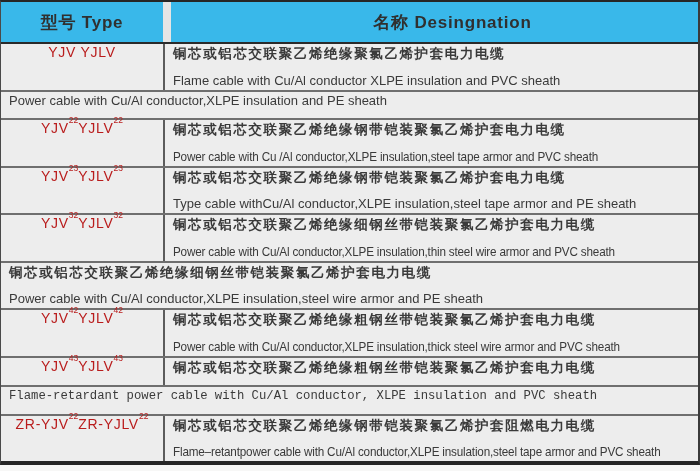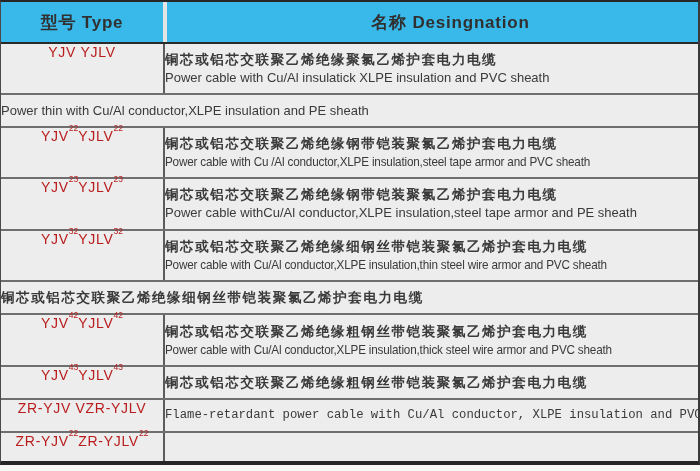--- a/index.html
+++ b/index.html
@@ -31,21 +31,21 @@
   .header-cell {
     display: flex;
     align-items: center;
     justify-content: center;
     color: #303030;
     font-size: 17px;
     font-weight: 600;
     letter-spacing: 0.8px;
   }
   .col-type-w { width: 162px; flex: 0 0 162px; }
-  .divider-right { border-right: 4px solid #e5e5e5; }
+  .divider-right { border-right: 8px solid #e5e5e5; }
   .col-desig-w { flex: 1 1 auto; margin-left: 36px; }
   .data-row {
     flex: 1 1 auto;
     display: flex;
     background: #ededed;
     border-bottom: 2px solid #6f6f6f;
   }
   .data-row:last-child { border-bottom: none; border-radius: 8px; }
   .cell-type {
     width: 162px;
@@ -62,21 +62,22 @@
   .cell-type sub {
     font-size: 8.5px;
     line-height: 0;
     vertical-align: -3px;
     letter-spacing: 0;
   }
   .cell-desig {
     flex: 1 1 auto;
     display: flex;
     flex-direction: column;
-    justify-content: center;
+    justify-content: space-between;
+    padding-left: 8px;
     padding-right: 2px;
     overflow: hidden;
   }
   .line-cn {
     font-weight: bold;
     font-size: 13.5px;
     line-height: 19px;
     color: #3a3a3a;
     letter-spacing: 1.6px;
     white-space: nowrap;
@@ -103,26 +104,26 @@
     <div class="header-cell col-type-w divider-right">型号 Type</div>
     <div class="header-cell col-desig-w">名称 Desingnation</div>
   </div>
   <div id="rows-container" style="display: flex; flex-direction: column; flex: 1 1 auto;">
       <div class="data-row">
         <div class="cell-type">
           <span>YJV YJLV</span>
         </div>
         <div class="cell-desig">
           <div class="line-cn">铜芯或铝芯交联聚乙烯绝缘聚氯乙烯护套电力电缆</div>
-          <div class="line-en">Power cable with Cu/Al insulatick XLPE insulation and PVC sheath</div>
-        </div>
-      </div>
-      <div class="data-row">
-        <div class="cell-desig">
-          <div class="line-en">Power thin with Cu/Al conductor,XLPE insulation and PE sheath</div>
+          <div class="line-en">Flame cable with Cu/Al conductor XLPE insulation and PVC sheath</div>
+        </div>
+      </div>
+      <div class="data-row">
+        <div class="cell-desig">
+          <div class="line-en">Power cable with Cu/Al conductor,XLPE insulation and PE sheath</div>
         </div>
       </div>
       <div class="data-row">
         <div class="cell-type">
           <span>YJV</span>
           <sub>22</sub>
           <span> YJLV</span>
           <sub>22</sub>
         </div>
         <div class="cell-desig">
@@ -132,38 +133,39 @@
       </div>
       <div class="data-row">
         <div class="cell-type">
           <span>YJV</span>
           <sub>23</sub>
           <span> YJLV</span>
           <sub>23</sub>
         </div>
         <div class="cell-desig">
           <div class="line-cn">铜芯或铝芯交联聚乙烯绝缘钢带铠装聚氯乙烯护套电力电缆</div>
-          <div class="line-en">Power cable withCu/Al conductor,XLPE insulation,steel tape armor and PE sheath</div>
+          <div class="line-en">Type cable withCu/Al conductor,XLPE insulation,steel tape armor and PE sheath</div>
         </div>
       </div>
       <div class="data-row">
         <div class="cell-type">
           <span>YJV</span>
           <sub>32</sub>
           <span> YJLV</span>
           <sub>32</sub>
         </div>
         <div class="cell-desig">
           <div class="line-cn">铜芯或铝芯交联聚乙烯绝缘细钢丝带铠装聚氯乙烯护套电力电缆</div>
           <div class="line-en tight">Power cable with Cu/Al conductor,XLPE insulation,thin steel wire armor and PVC sheath</div>
         </div>
       </div>
       <div class="data-row">
         <div class="cell-desig">
           <div class="line-cn">铜芯或铝芯交联聚乙烯绝缘细钢丝带铠装聚氯乙烯护套电力电缆</div>
+          <div class="line-en">Power cable with Cu/Al conductor,XLPE insulation,steel wire armor and PE sheath</div>
         </div>
       </div>
       <div class="data-row">
         <div class="cell-type">
           <span>YJV</span>
           <sub>42</sub>
           <span> YJLV</span>
           <sub>42</sub>
         </div>
         <div class="cell-desig">
@@ -176,29 +178,30 @@
           <span>YJV</span>
           <sub>43</sub>
           <span> YJLV</span>
           <sub>43</sub>
         </div>
         <div class="cell-desig">
           <div class="line-cn">铜芯或铝芯交联聚乙烯绝缘粗钢丝带铠装聚氯乙烯护套电力电缆</div>
         </div>
       </div>
       <div class="data-row">
-        <div class="cell-type">
-          <span>ZR-YJV VZR-YJLV</span>
-        </div>
         <div class="cell-desig">
           <div class="line-en mono">Flame-retardant power cable with Cu/Al conductor, XLPE insulation and PVC sheath</div>
         </div>
       </div>
       <div class="data-row">
         <div class="cell-type">
           <span>ZR-YJV</span>
           <sub>22</sub>
           <span>ZR-YJLV</span>
           <sub>22</sub>
+        </div>
+        <div class="cell-desig">
+          <div class="line-cn">铜芯或铝芯交联聚乙烯绝缘钢带铠装聚氯乙烯护套阻燃电力电缆</div>
+          <div class="line-en tight">Flame–retantpower cable with Cu/Al conductor,XLPE insulation,steel tape armor and PVC sheath</div>
         </div>
       </div>
     </div>
 </div>
 
 </body></html>

